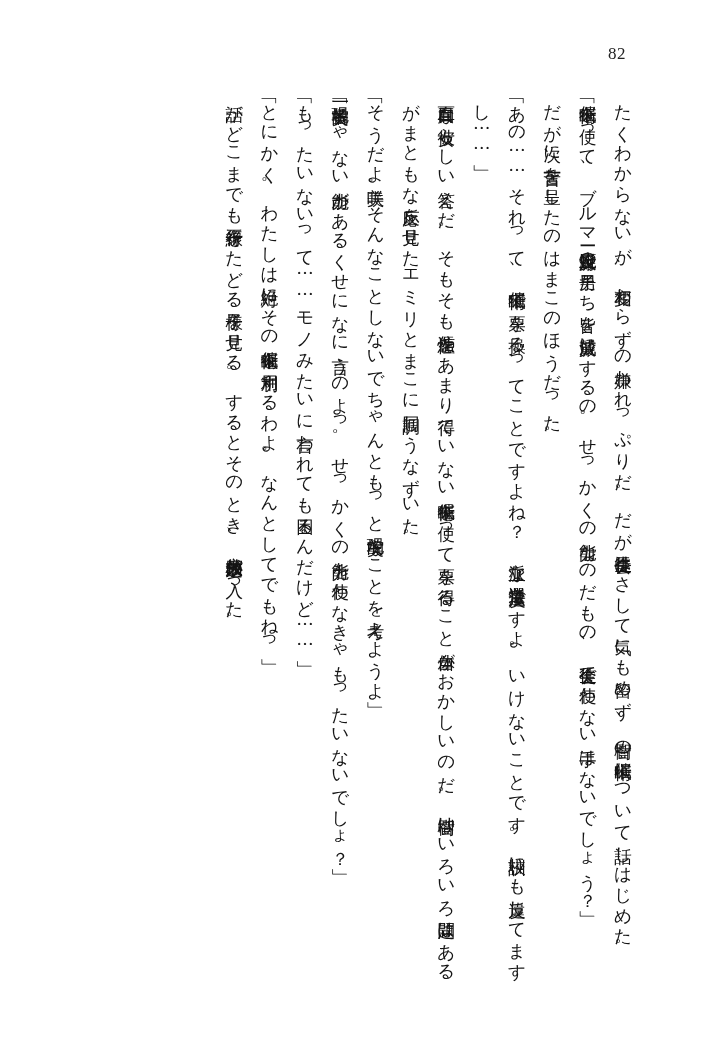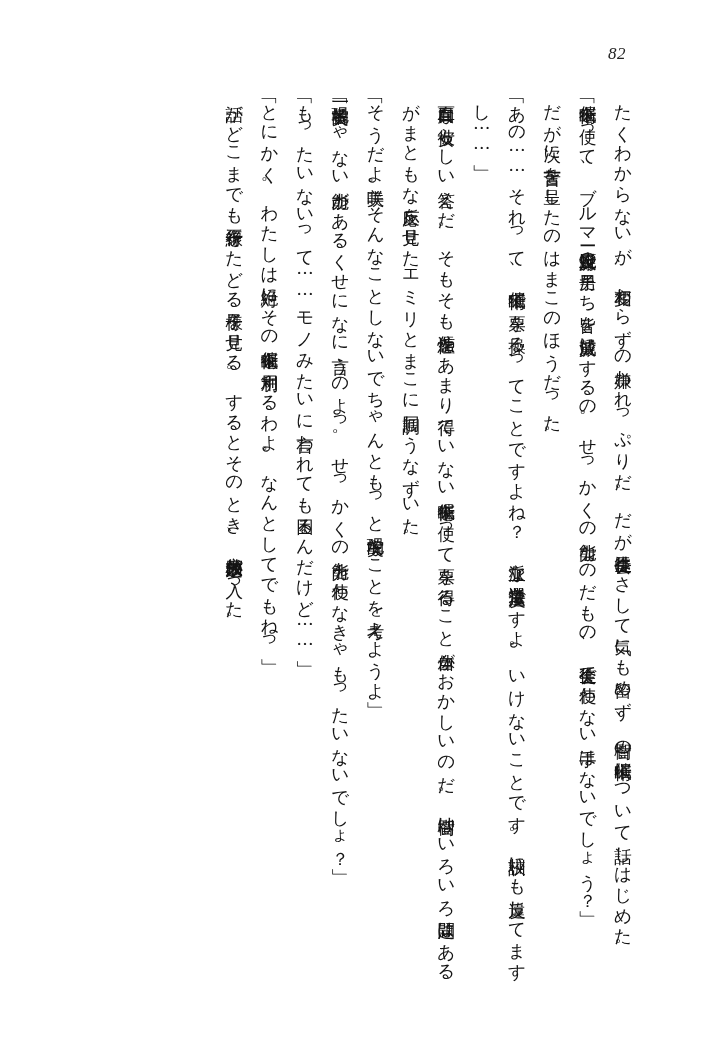--- a/index.html
+++ b/index.html
@@ -21,21 +21,20 @@
     height: 1050px;
     box-sizing: border-box;
     background: #fff;
   }
   .page-number {
     position: absolute;
     top: 44px;
     right: 86px;
     font-family: "Liberation Serif", "DejaVu Serif", serif;
     font-size: 17px;
-    font-style: italic;
     color: #222;
     letter-spacing: 0.5px;
   }
   .body-text {
     position: absolute;
     top: 92px;
     left: 72px;
     right: 72px;
     height: 880px;
     writing-mode: vertical-rl;

